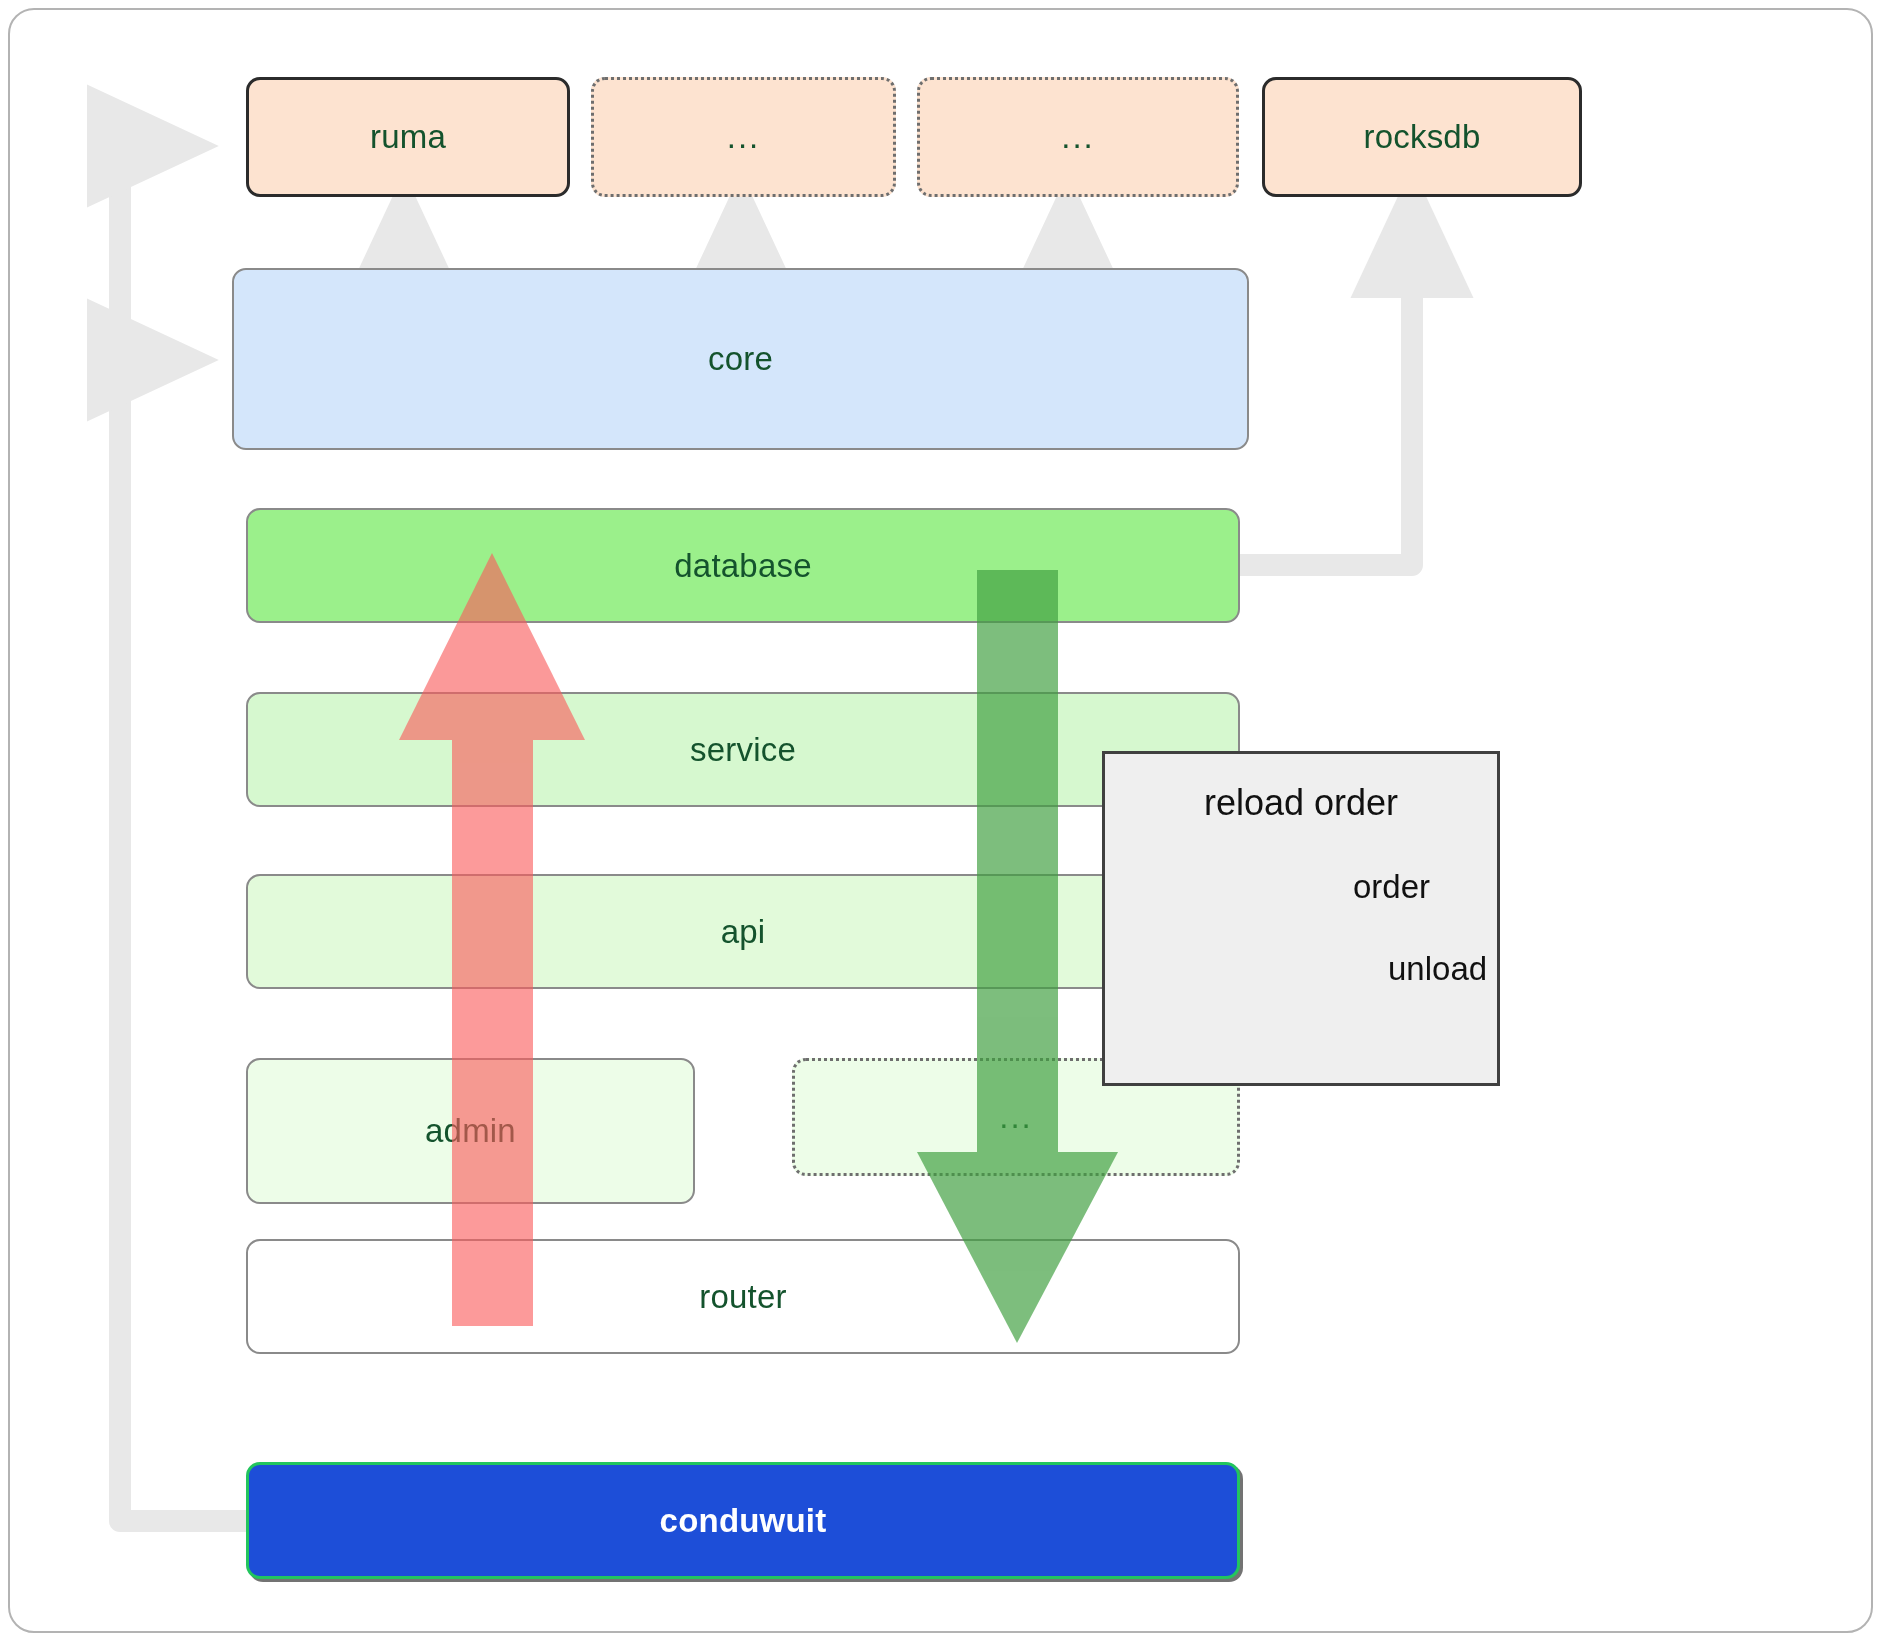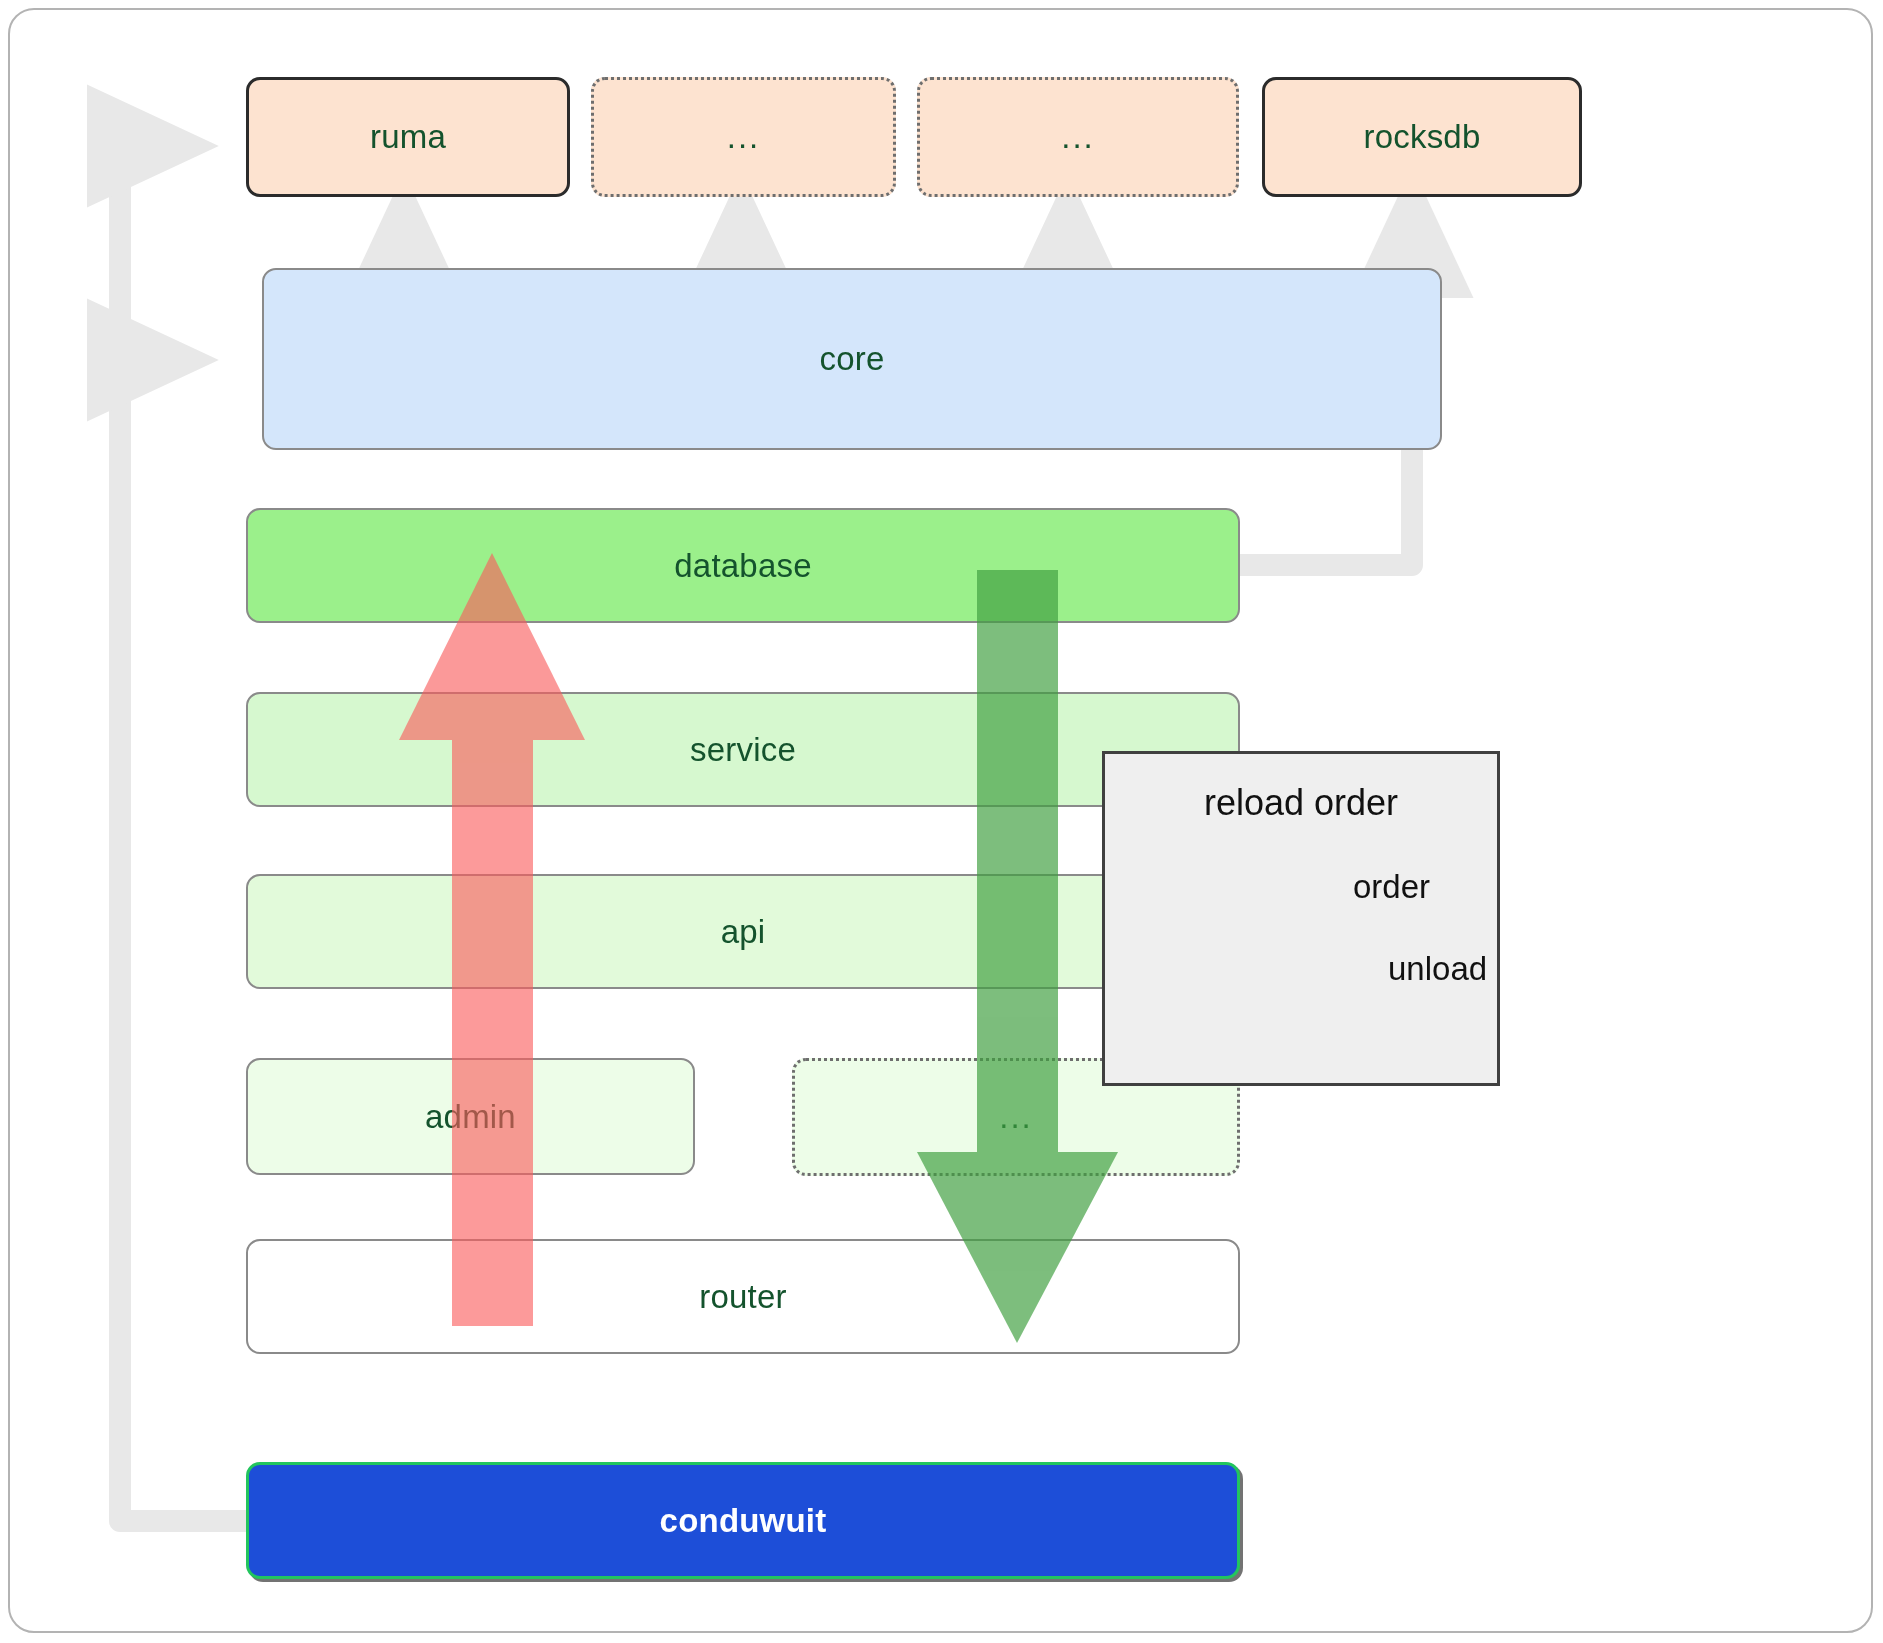--- a/index.html
+++ b/index.html
@@ -147,37 +147,37 @@
     </div>
 
     <div class="node dotted n-dots-top" style="left:917px;top:77px;width:322px;height:120px;">
       <span class="dots-glyph">...</span>
     </div>
 
     <div class="node dark n-rocksdb" style="left:1262px;top:77px;width:320px;height:120px;">
       <span>rocksdb</span>
     </div>
 
-    <div class="node solid n-core" style="left:262px;top:268px;width:1180px;height:182px;">
+    <div class="node solid n-core" style="left:232px;top:268px;width:1017px;height:182px;">
       <span>core</span>
     </div>
 
     <div class="node solid n-database" style="left:246px;top:508px;width:994px;height:115px;">
       <span>database</span>
     </div>
 
     <div class="node solid n-api" style="left:246px;top:874px;width:994px;height:115px;">
       <span>api</span>
     </div>
 
     <div class="node solid n-service" style="left:246px;top:692px;width:994px;height:115px;">
       <span>service</span>
     </div>
 
-    <div class="node solid n-admin" style="left:246px;top:1058px;width:449px;height:117px;">
+    <div class="node solid n-admin" style="left:246px;top:1058px;width:449px;height:146px;">
       <span>admin</span>
     </div>
 
     <div class="node dotted n-dots-mid" style="left:792px;top:1058px;width:448px;height:118px;">
       <span class="dots-glyph">...</span>
     </div>
 
     <div class="node solid n-router" style="left:246px;top:1239px;width:994px;height:115px;">
       <span>router</span>
     </div>

